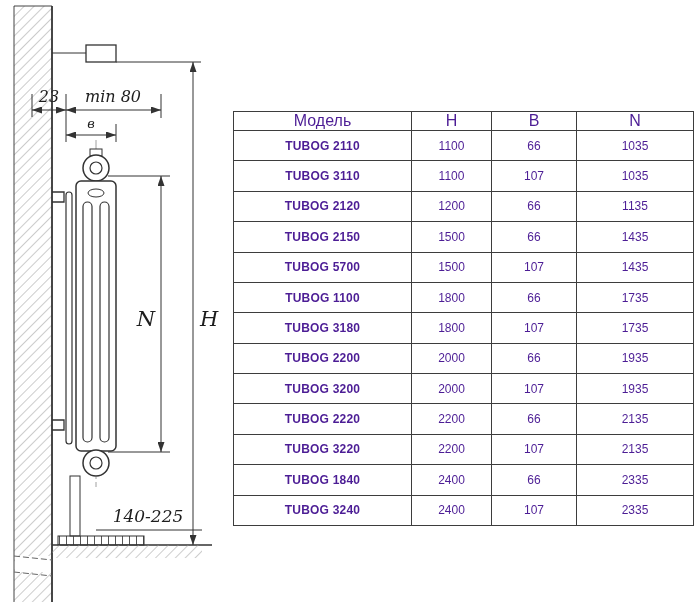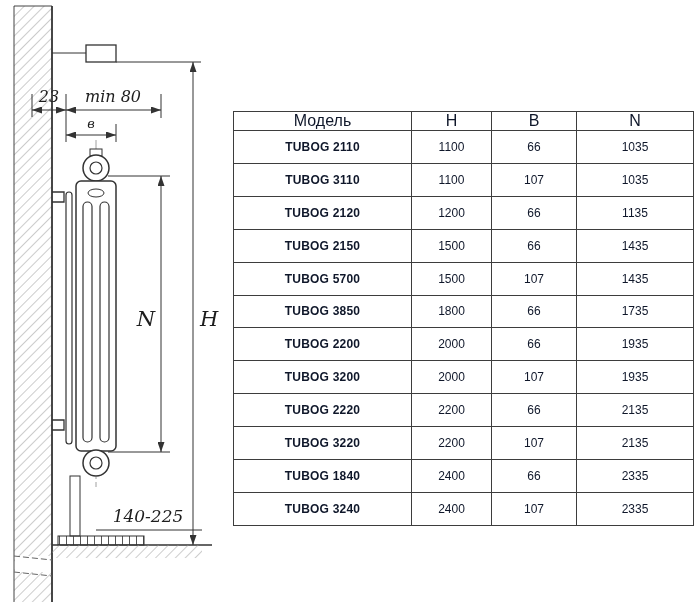--- a/index.html
+++ b/index.html
@@ -1,21 +1,21 @@
 <!DOCTYPE html>
 <html><head>
 <meta charset="utf-8">
 <style>
   html,body{margin:0;padding:0;background:#ffffff;}
   #page{position:relative;width:700px;height:613px;background:#fff;font-family:"Liberation Sans",sans-serif;overflow:hidden;}
   #diagram{position:absolute;left:0;top:0;}
   .dim-label{font-family:"DejaVu Serif",serif;font-style:italic;fill:#1e1e1e;}
   #table-wrap{position:absolute;left:233px;top:111px;width:460px;}
   table{border-collapse:collapse;table-layout:fixed;width:460px;height:415px;}
-  th,td{border:1px solid #3d3d3d;text-align:center;vertical-align:middle;padding:0;color:#0f172a;}
+  th,td{border:1px solid #3d3d3d;text-align:center;vertical-align:middle;padding:0;color:#4c1d95;}
   th{font-weight:normal;font-size:16px;}
   td{font-size:12px;}
   td.model{font-weight:bold;letter-spacing:0.2px;}
   col.c-model{width:178px;}
   col.c-h{width:80px;}
   col.c-b{width:85px;}
   col.c-n{width:117px;}
 </style>
 </head>
 <body>
@@ -154,23 +154,29 @@
             <td>66</td>
             <td>1435</td>
           </tr>
           <tr>
             <td class="model">TUBOG 5700</td>
             <td>1500</td>
             <td>107</td>
             <td>1435</td>
           </tr>
           <tr>
-            <td class="model">TUBOG 3850</td>
+            <td class="model">TUBOG 1100</td>
             <td>1800</td>
             <td>66</td>
+            <td>1735</td>
+          </tr>
+          <tr>
+            <td class="model">TUBOG 3180</td>
+            <td>1800</td>
+            <td>107</td>
             <td>1735</td>
           </tr>
           <tr>
             <td class="model">TUBOG 2200</td>
             <td>2000</td>
             <td>66</td>
             <td>1935</td>
           </tr>
           <tr>
             <td class="model">TUBOG 3200</td>

